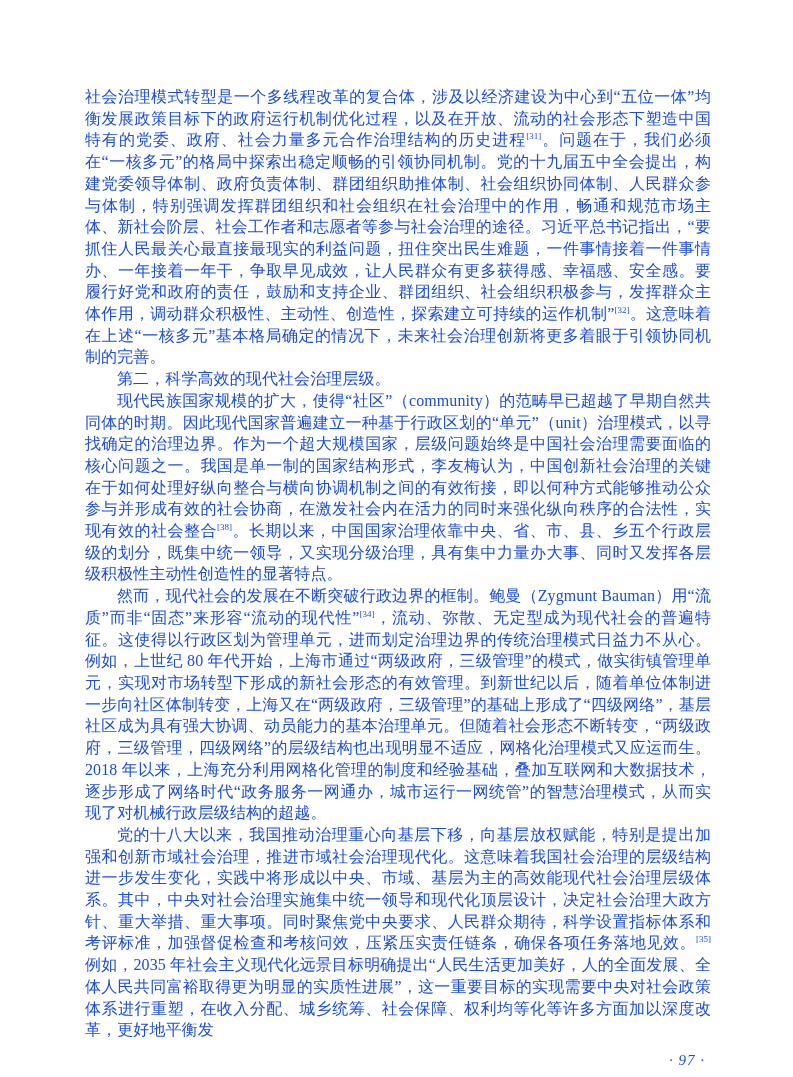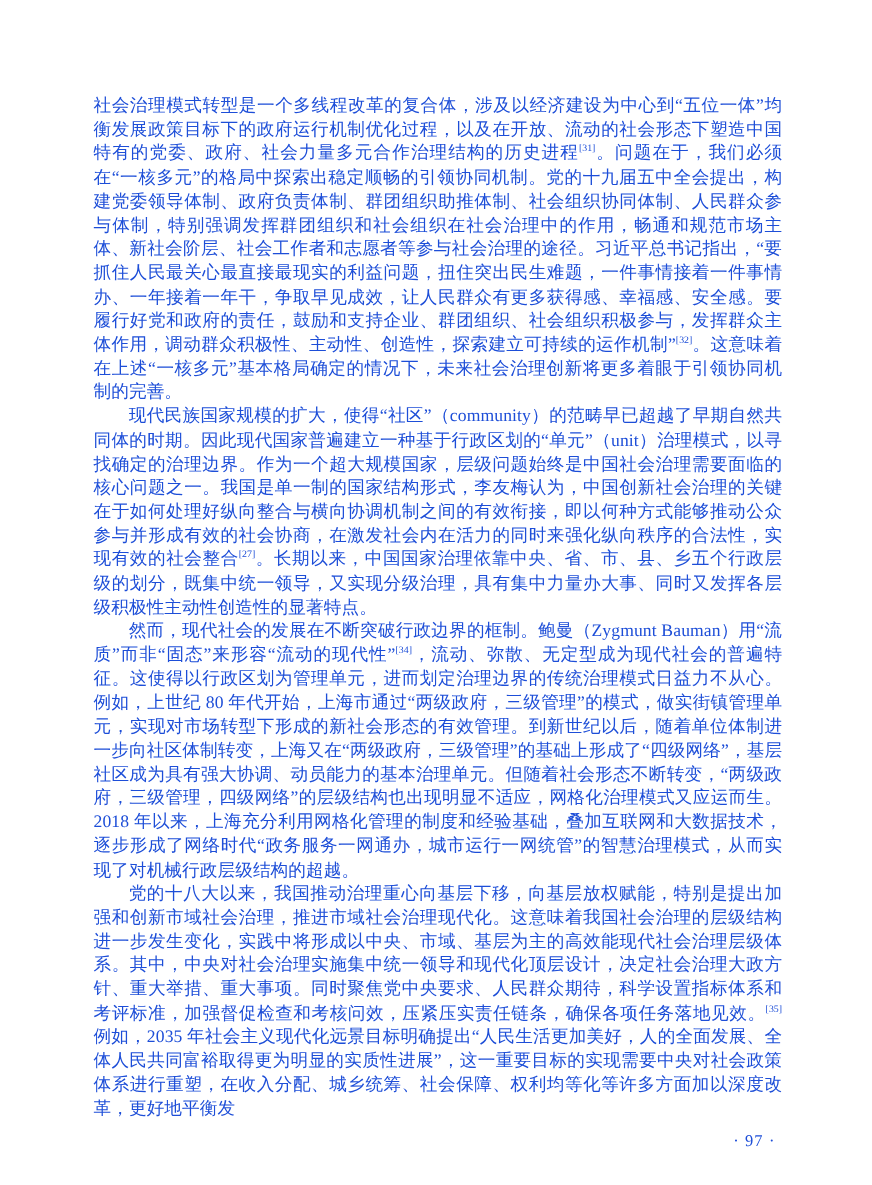--- a/index.html
+++ b/index.html
@@ -40,28 +40,30 @@
     line-height: 0;
     vertical-align: super;
     letter-spacing: 0;
   }
   .page-number {
     margin-top: 9px;
     text-align: right;
     font-size: 15px;
     padding-right: 6px;
     letter-spacing: 1px;
+    font-style: italic;
   }
 </style>
 </head>
 <body>
 
 <div class="page">
   <div class="text-block">
     <div>
         <p class="para">社会治理模式转型是一个多线程改革的复合体，涉及以经济建设为中心到“五位一体”均衡发展政策目标下的政府运行机制优化过程，以及在开放、流动的社会形态下塑造中国特有的党委、政府、社会力量多元合作治理结构的历史进程<sup class="ref">[31]</sup>。问题在于，我们必须在“一核多元”的格局中探索出稳定顺畅的引领协同机制。党的十九届五中全会提出，构建党委领导体制、政府负责体制、群团组织助推体制、社会组织协同体制、人民群众参与体制，特别强调发挥群团组织和社会组织在社会治理中的作用，畅通和规范市场主体、新社会阶层、社会工作者和志愿者等参与社会治理的途径。习近平总书记指出，“要抓住人民最关心最直接最现实的利益问题，扭住突出民生难题，一件事情接着一件事情办、一年接着一年干，争取早见成效，让人民群众有更多获得感、幸福感、安全感。要履行好党和政府的责任，鼓励和支持企业、群团组织、社会组织积极参与，发挥群众主体作用，调动群众积极性、主动性、创造性，探索建立可持续的运作机制”<sup class="ref">[32]</sup>。这意味着在上述“一核多元”基本格局确定的情况下，未来社会治理创新将更多着眼于引领协同机制的完善。</p>
-        <p class="para indent">现代民族国家规模的扩大，使得“社区”（community）的范畴早已超越了早期自然共同体的时期。因此现代国家普遍建立一种基于行政区划的“单元”（unit）治理模式，以寻找确定的治理边界。作为一个超大规模国家，层级问题始终是中国社会治理需要面临的核心问题之一。我国是单一制的国家结构形式，李友梅认为，中国创新社会治理的关键在于如何处理好纵向整合与横向协调机制之间的有效衔接，即以何种方式能够推动公众参与并形成有效的社会协商，在激发社会内在活力的同时来强化纵向秩序的合法性，实现有效的社会整合<sup class="ref">[27]</sup>。长期以来，中国国家治理依靠中央、省、市、县、乡五个行政层级的划分，既集中统一领导，又实现分级治理，具有集中力量办大事、同时又发挥各层级积极性主动性创造性的显著特点。</p>
+        <p class="para indent">第二，科学高效的现代社会治理层级。</p>
+        <p class="para indent">现代民族国家规模的扩大，使得“社区”（community）的范畴早已超越了早期自然共同体的时期。因此现代国家普遍建立一种基于行政区划的“单元”（unit）治理模式，以寻找确定的治理边界。作为一个超大规模国家，层级问题始终是中国社会治理需要面临的核心问题之一。我国是单一制的国家结构形式，李友梅认为，中国创新社会治理的关键在于如何处理好纵向整合与横向协调机制之间的有效衔接，即以何种方式能够推动公众参与并形成有效的社会协商，在激发社会内在活力的同时来强化纵向秩序的合法性，实现有效的社会整合<sup class="ref">[38]</sup>。长期以来，中国国家治理依靠中央、省、市、县、乡五个行政层级的划分，既集中统一领导，又实现分级治理，具有集中力量办大事、同时又发挥各层级积极性主动性创造性的显著特点。</p>
         <p class="para indent">然而，现代社会的发展在不断突破行政边界的框制。鲍曼（Zygmunt Bauman）用“流质”而非“固态”来形容“流动的现代性”<sup class="ref">[34]</sup>，流动、弥散、无定型成为现代社会的普遍特征。这使得以行政区划为管理单元，进而划定治理边界的传统治理模式日益力不从心。例如，上世纪 80 年代开始，上海市通过“两级政府，三级管理”的模式，做实街镇管理单元，实现对市场转型下形成的新社会形态的有效管理。到新世纪以后，随着单位体制进一步向社区体制转变，上海又在“两级政府，三级管理”的基础上形成了“四级网络”，基层社区成为具有强大协调、动员能力的基本治理单元。但随着社会形态不断转变，“两级政府，三级管理，四级网络”的层级结构也出现明显不适应，网格化治理模式又应运而生。2018 年以来，上海充分利用网格化管理的制度和经验基础，叠加互联网和大数据技术，逐步形成了网络时代“政务服务一网通办，城市运行一网统管”的智慧治理模式，从而实现了对机械行政层级结构的超越。</p>
         <p class="para indent">党的十八大以来，我国推动治理重心向基层下移，向基层放权赋能，特别是提出加强和创新市域社会治理，推进市域社会治理现代化。这意味着我国社会治理的层级结构进一步发生变化，实践中将形成以中央、市域、基层为主的高效能现代社会治理层级体系。其中，中央对社会治理实施集中统一领导和现代化顶层设计，决定社会治理大政方针、重大举措、重大事项。同时聚焦党中央要求、人民群众期待，科学设置指标体系和考评标准，加强督促检查和考核问效，压紧压实责任链条，确保各项任务落地见效。<sup class="ref">[35]</sup>例如，2035 年社会主义现代化远景目标明确提出“人民生活更加美好，人的全面发展、全体人民共同富裕取得更为明显的实质性进展”，这一重要目标的实现需要中央对社会政策体系进行重塑，在收入分配、城乡统筹、社会保障、权利均等化等许多方面加以深度改革，更好地平衡发</p>
       </div>
     <div class="page-number">· 97 ·</div>
   </div>
 </div>
 
 </body></html>

